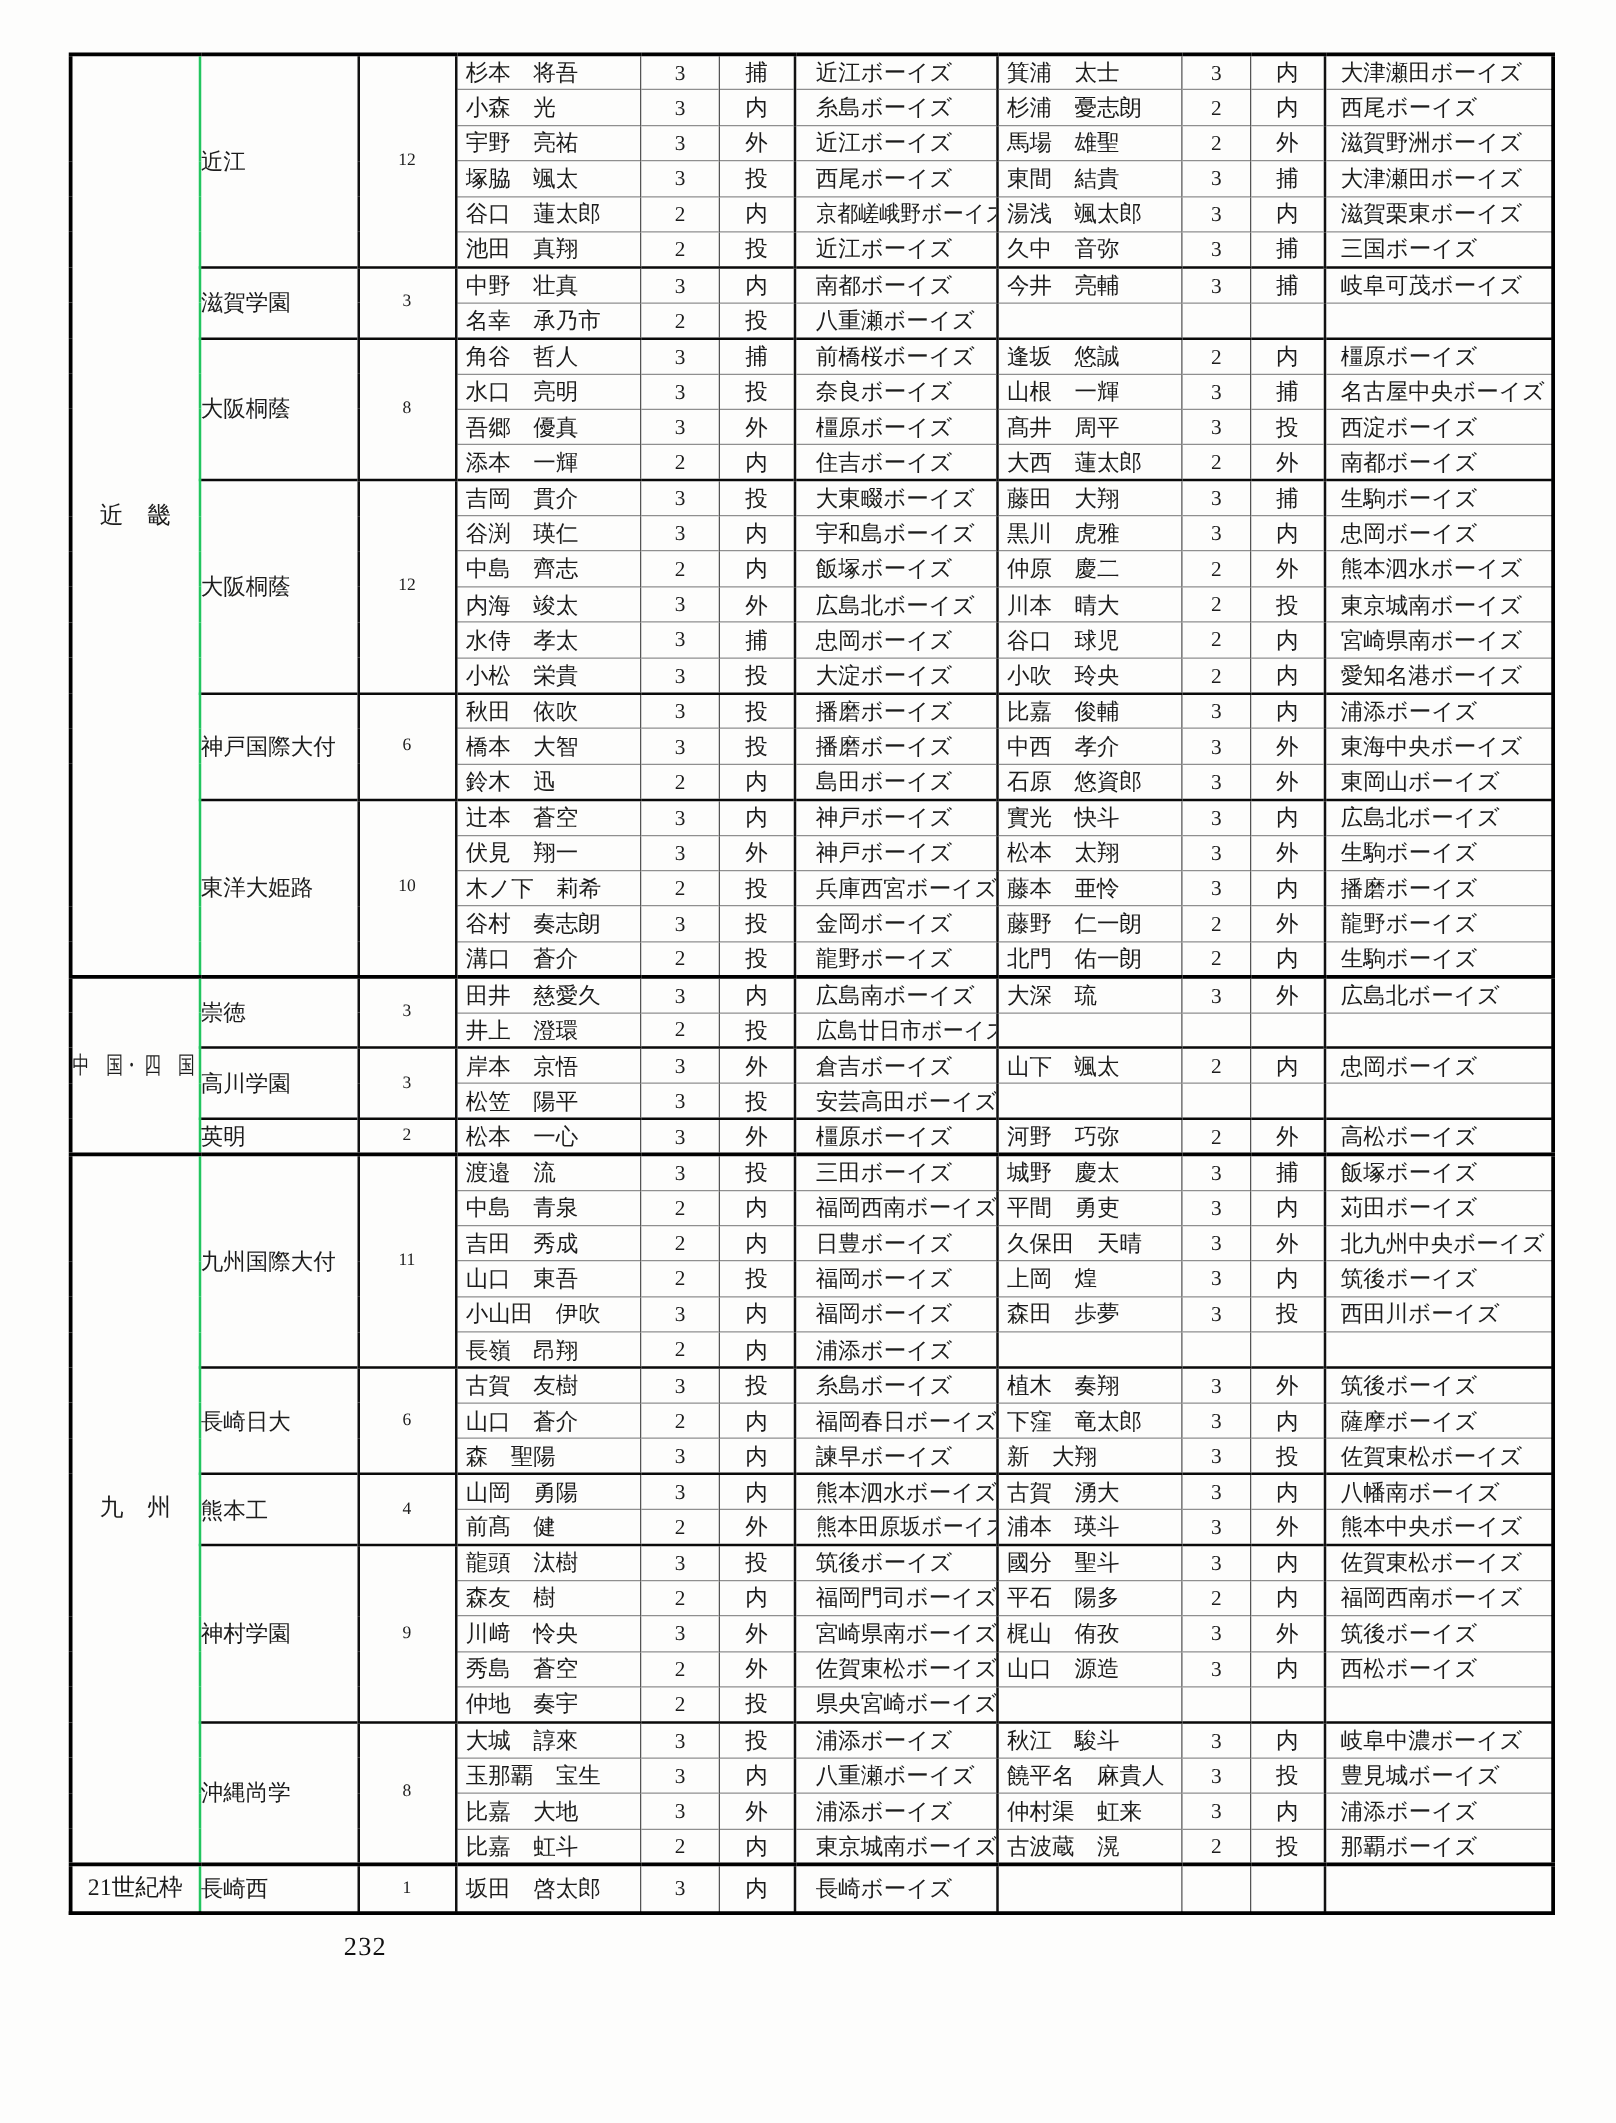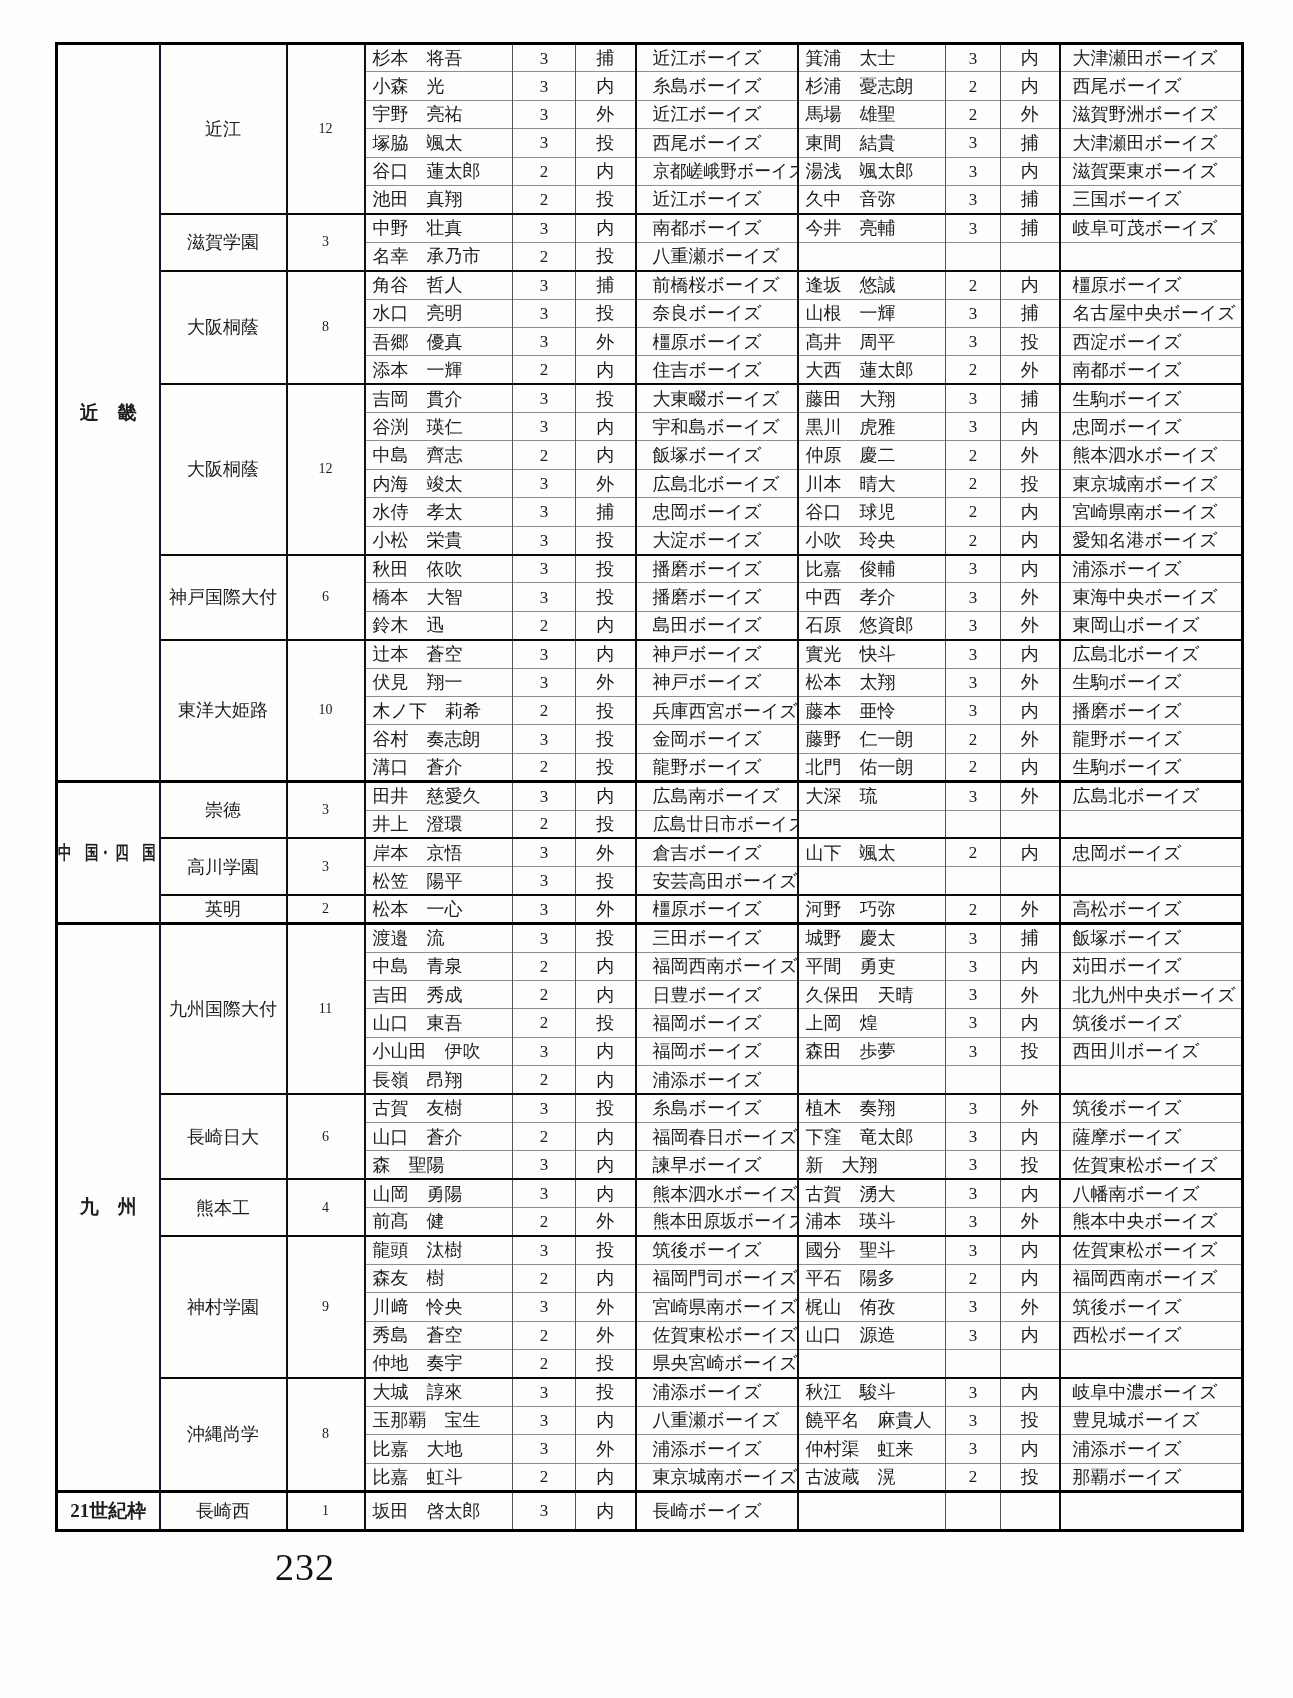--- a/index.html
+++ b/index.html
@@ -14,43 +14,43 @@
     border:3px solid #000;
   }
   td{
     border-top:1px solid #8f8f8f;
     height:28.4px;box-sizing:border-box;
     font-size:18px;line-height:1;
     padding:0;vertical-align:middle;
     overflow:hidden;white-space:nowrap;
   }
   
-  td.c-region{border-right:2px solid #0f172a;font-weight:bold;}
+  td.c-region{border-right:2px solid #22c55e;}
   td.c-school{border-right:2px solid #111;}
   td.c-count{border-right:2px solid #111;}
   td.c-name1,td.c-name2{border-right:1px solid #555;padding-left:7px;text-align:left;}
   td.c-grade1,td.c-grade2{border-right:1px solid #555;text-align:center;font-size:17px;}
   td.c-pos1,td.c-pos2{border-right:2px solid #111;text-align:center;}
   td.c-team1{border-right:2px solid #111;padding-left:16px;text-align:left;}
   td.c-team2{padding-left:12px;text-align:left;}
   
   tr td.st{border-top:2px solid #0a0a0a;}
   tr td.rt{border-top:3px solid #000;margin-top:12px;}
   
   td.c-region{
     text-align:center;font-size:19px;white-space:pre-line;line-height:1.9;
   }
-  td.c-school{text-align:center;}
+  td.c-school{text-align:left;}
   td.c-count{text-align:center;font-size:14px;}
   span.fit{
     display:inline-block;white-space:nowrap;transform-origin:0 50%;
   }
   #page-num{
     position:absolute;left:275px;top:1545px;
-    font-size:38px;letter-spacing:1px;color:#111;
+    font-size:21px;letter-spacing:1px;color:#111;
   }
 </style>
 </head>
 <body>
 
 <div id="sheet">
   <table id="roster">
     <colgroup>
       <col style="width:103px">
         <col style="width:127px">

